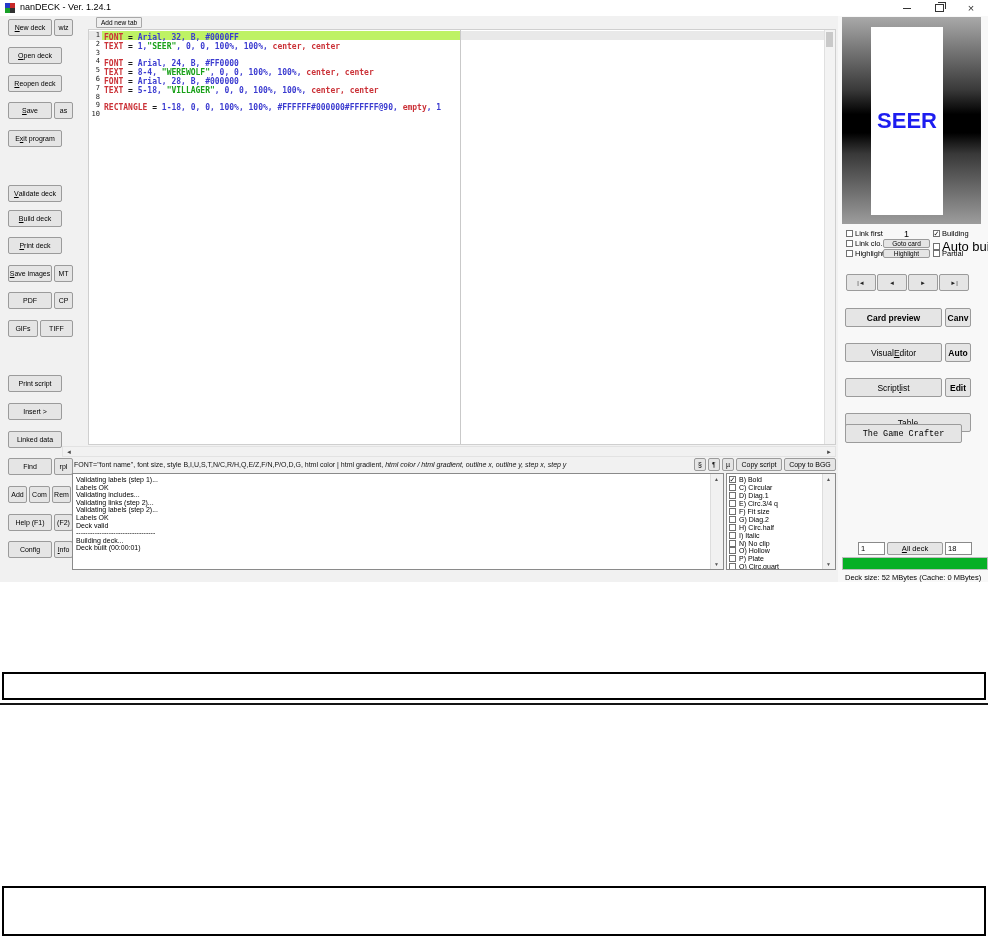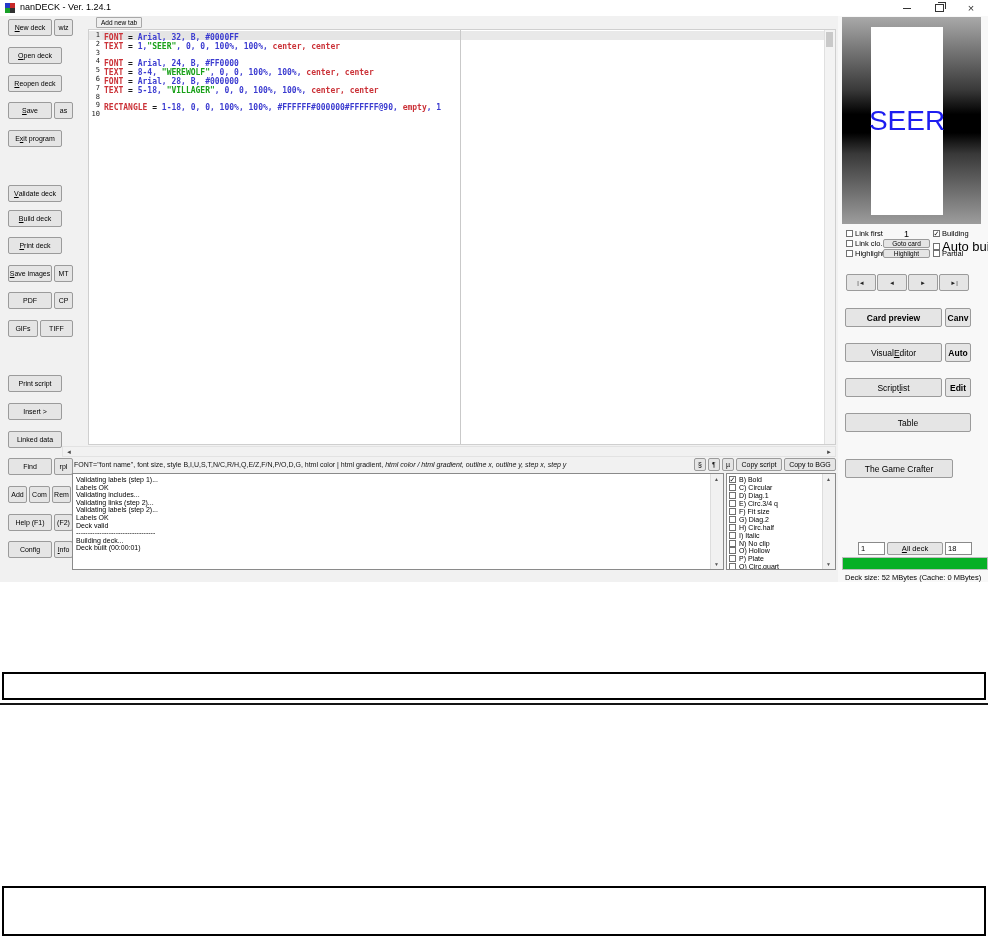--- a/index.html
+++ b/index.html
@@ -31,21 +31,21 @@
 
   
   .tabstrip{position:absolute;left:88px;top:16px;width:748px;height:13px;background:#f1f1f1;}
   .addtab{position:absolute;left:8px;top:1px;height:11px;font-size:6.5px;padding:0 4px;background:#efefef;border:1px solid #a8a8a8;border-radius:1px;}
   .editor{position:absolute;left:88px;top:29px;width:748px;height:416px;background:#fff;border:1px solid #cfcfcf;box-sizing:border-box;}
   .gutter{position:absolute;left:0;top:1px;width:13px;}
   .ln{height:8.8px;line-height:8.8px;font-size:7px;text-align:right;padding-right:2px;color:#1a1a1a;font-family:"DejaVu Sans Mono",monospace;}
   .ln.cur{background:#e9e9e9;}
   .codepane{position:absolute;left:13px;top:1px;width:358px;}
   .code-row{height:8.8px;line-height:8.8px;white-space:nowrap;padding-left:2px;}
-  .code-row.cur{background:#e5e5e5;}
+  .code-row.cur{background:#bef264;}
   .code-text span{font-family:"DejaVu Sans Mono",monospace;font-size:8px;font-weight:bold;}
   .divider{position:absolute;left:371px;top:0;width:1px;height:414px;background:#c9c9c9;}
   .rightpane{position:absolute;left:372px;top:1px;width:364px;height:413px;background:#fff;}
   .rp-curline{position:absolute;left:0;top:0;width:364px;height:8.8px;background:#e9e9e9;}
   .vscroll{position:absolute;right:0;top:0;width:10px;height:414px;background:#f3f3f3;border-left:1px solid #e0e0e0;}
   .vthumb{position:absolute;left:1px;top:2px;width:7px;height:15px;background:#c9c9c9;}
 
   
   .hscroll{position:absolute;left:62px;top:446px;width:774px;height:11px;background:#f1f1f1;border:1px solid #e2e2e2;box-sizing:border-box;}
   .harrow{position:absolute;top:0;width:12px;height:9px;display:flex;align-items:center;justify-content:center;font-size:6px;color:#444;}
@@ -70,21 +70,21 @@
   .checklist{position:absolute;left:726px;top:473px;width:110px;height:97px;background:#fff;border:1px solid #8a8a8a;box-sizing:border-box;overflow:hidden;}
   .cl-items{position:absolute;left:2px;top:2px;right:13px;}
   .cl-row{display:flex;align-items:center;gap:3px;height:7.9px;}
   .cl-row .lbl{font-size:7px;color:#000;white-space:nowrap;}
   .cb{width:7px;height:7px;border:1px solid #707070;background:#fff;display:inline-flex;align-items:center;justify-content:center;font-size:7px;line-height:6px;color:#111;box-sizing:border-box;flex:0 0 auto;}
 
   
   .rightcol{position:absolute;left:842px;top:16px;width:146px;height:566px;}
   .preview{position:absolute;left:0;top:1px;width:139px;height:207px;background:linear-gradient(180deg,#a9a9a9 0%,#3a3a3a 35%,#000 47%,#000 56%,#383838 66%,#9d9d9d 100%);}
   .card{position:absolute;left:29px;top:10px;width:72px;height:188px;background:#fff;display:flex;align-items:center;justify-content:center;}
-  .card-text{font-size:28px;font-weight:normal;letter-spacing:0;font-family:"Liberation Sans",sans-serif;}
+  .card-text{font-size:22px;font-weight:bold;letter-spacing:0;font-family:"Liberation Sans",sans-serif;}
   .rp-row{position:absolute;left:0;width:146px;height:10px;}
   .cklabel{position:absolute;display:inline-flex;align-items:center;gap:2px;font-size:7.5px;white-space:nowrap;}
   .rp-left{left:4px;top:0;}
   .rp-right{left:91px;top:0;}
   .rp-midtext{position:absolute;left:41px;width:47px;top:0;text-align:center;font-size:9px;}
   .rp-midbtn{position:absolute;left:41px;width:47px;height:9px;font-size:6.5px;}
   .navbtn{position:absolute;height:17px;width:30px;font-size:6px;color:#222;}
   .bigbtn{position:absolute;height:19px;font-size:8.5px;}
   .bold{font-weight:bold;}
   .rangeinput{position:absolute;height:13px;width:27px;border:1px solid #8a8a8a;font-size:7.5px;padding:0 2px;box-sizing:border-box;font-family:"Liberation Sans",sans-serif;}
@@ -369,21 +369,21 @@
         <button class="btn navbtn" style="left: 97px; top: 258px;">►|</button>
       </div>
     <div id="bigbtns">
         <button class="btn bigbtn bold" style="top: 292px; left: 3px; width: 97px;">Card preview</button>
         <button class="btn bigbtn bold" style="top: 292px; left: 103px; width: 26px;">Canv</button>
         <button class="btn bigbtn" style="top: 327px; left: 3px; width: 97px;">Visual <u>E</u>ditor</button>
         <button class="btn bigbtn bold" style="top: 327px; left: 103px; width: 26px;">Auto</button>
         <button class="btn bigbtn" style="top: 362px; left: 3px; width: 97px;">Script <u>l</u>ist</button>
         <button class="btn bigbtn bold" style="top: 362px; left: 103px; width: 26px;">Edit</button>
         <button class="btn bigbtn" style="top: 397px; left: 3px; width: 126px;">Table</button>
-        <button class="btn bigbtn" style="top: 443px; left: 3px; width: 108px;">The Game Crafter</button>
+        <button class="btn bigbtn" style="top: 408px; left: 3px; width: 117px; font-family: Liberation Mono, monospace;">The Game Crafter</button>
       </div>
     <input class="rangeinput" style="left: 16px; top: 526px;" value="1">
     <button class="btn alldeck" style="top:526px;" id="alldeckbtn"><u>A</u>ll deck</button>
     <input class="rangeinput" style="left: 103px; top: 526px;" value="18">
     <div class="progress" id="progressbar" style="background: rgb(6, 176, 37);"></div>
     <div class="statusline">Deck size: 52 MBytes (Cache: 0 MBytes)</div>
   </div>
 
   <div class="rect-a"></div>
   <div class="hline"></div>

